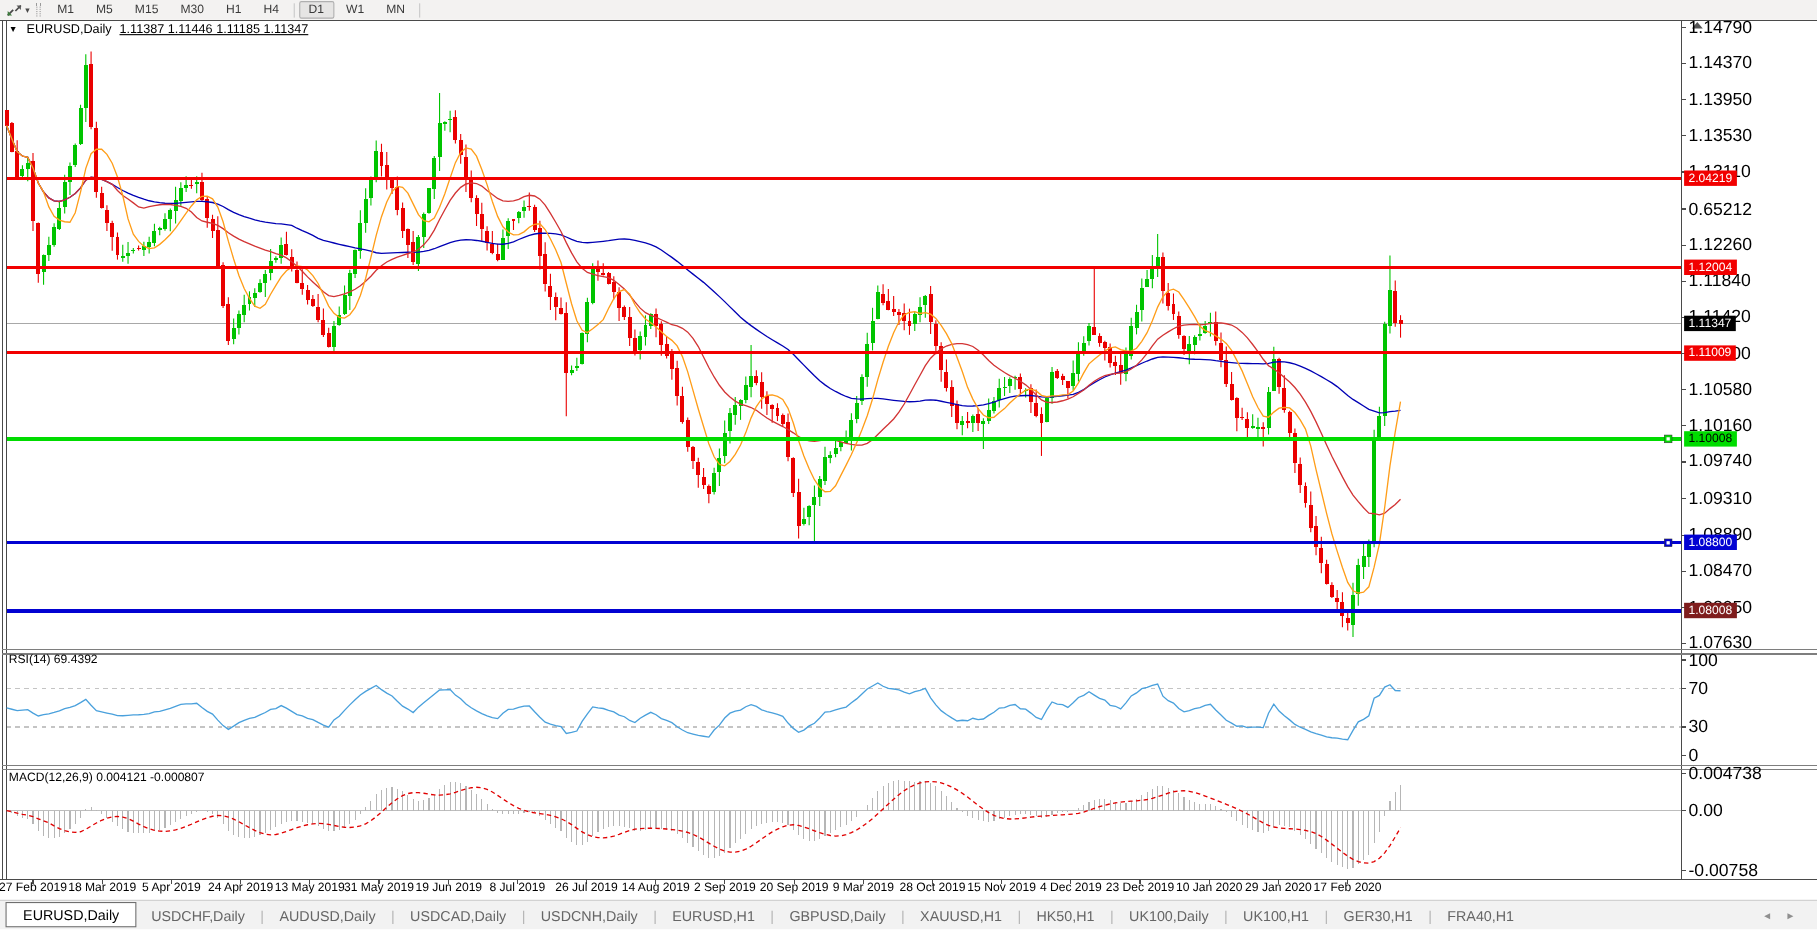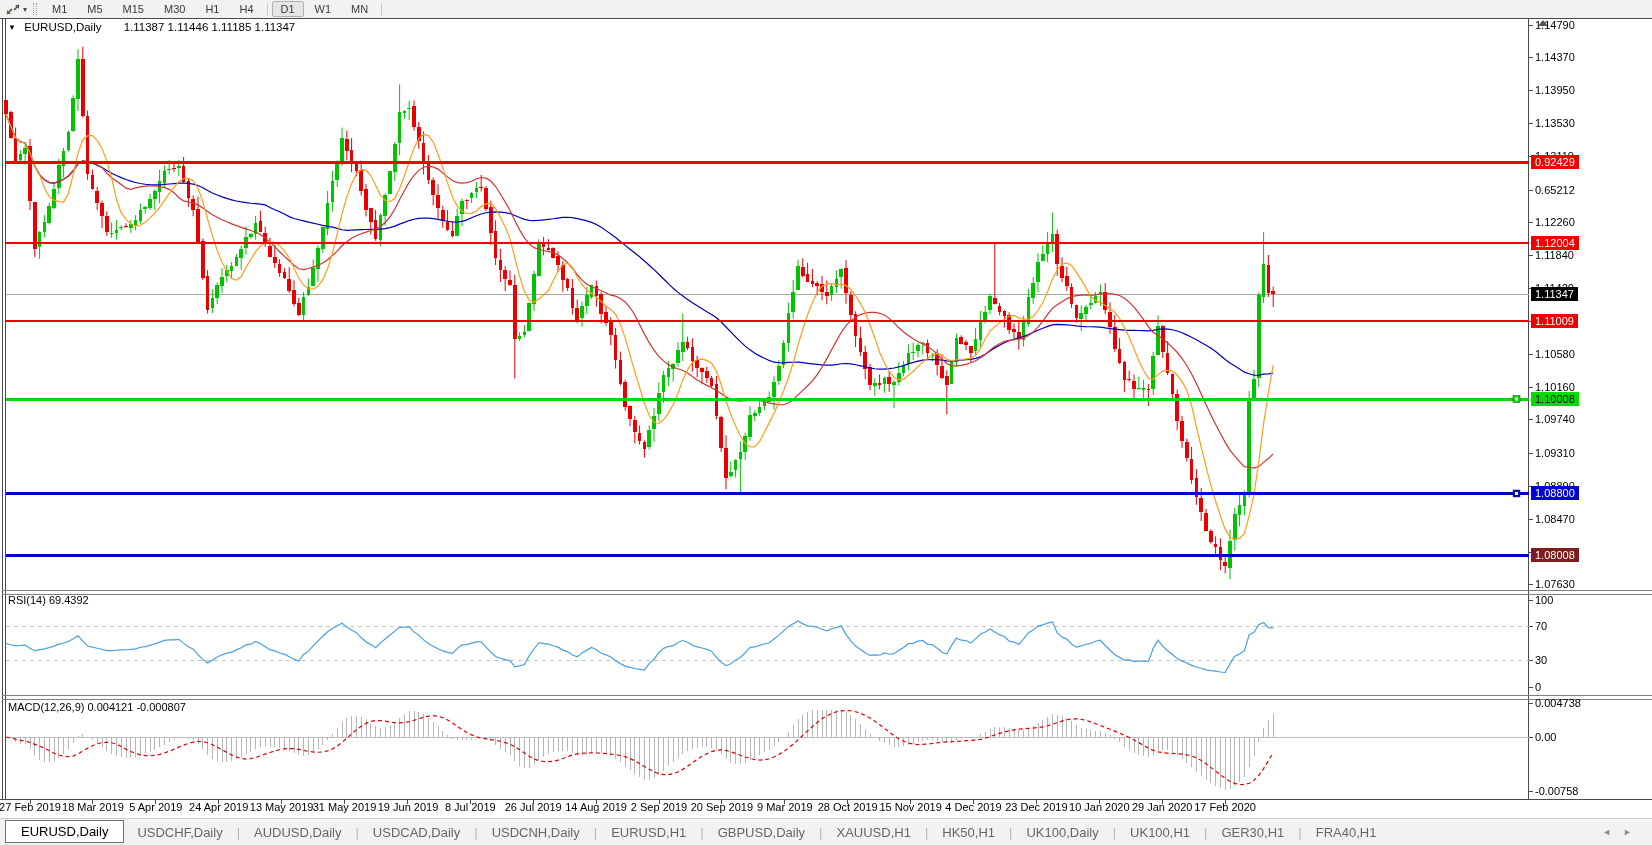--- a/index.html
+++ b/index.html
@@ -12,21 +12,21 @@
   .tb-caret{font-size:8px;color:#4a4a4a;margin:0 4px 0 2px;}
   .tb-sep{width:1px;height:13px;background:#c9c9c9;margin:0 3px;}
   .tb-grip{width:2px;height:12px;border-left:1px dotted #9a9a9a;border-right:1px dotted #9a9a9a;margin:0 5px 0 2px;}
   .tf{padding:1px 8px;margin:0 1px;border:1px solid transparent;border-radius:2px;cursor:default;}
   .tf.active{background:#e6e5e4;border-color:#b0b0b0;}
   
   #chart-svg{position:absolute;top:18px;left:0;}
   .chart-title{position:absolute;top:21px;left:8px;font-size:11.5px;color:#000;white-space:nowrap;}
   .chart-title .tri{font-size:8px;vertical-align:1px;margin-right:5px;color:#000;}
   .pane-label{position:absolute;left:8px;font-size:11px;color:#000;white-space:nowrap;}
-  .axis-label{position:absolute;left:1535px;height:13px;line-height:13px;font-size:11px;color:#000;white-space:nowrap;}
+  .axis-label{position:absolute;left:1535px;height:13px;line-height:13px;font-size:16px;color:#000;white-space:nowrap;}
   .price-tag{position:absolute;left:1531px;height:14px;line-height:14px;font-size:11px;padding:0 4px;white-space:nowrap;}
   .date-label{position:absolute;top:801px;font-size:11px;color:#000;transform:translateX(-50%);white-space:nowrap;}
   
   .tabbar{position:absolute;top:818px;left:0;width:1652px;height:27px;background:#f2f2f2;
           border-top:1px solid #cfcfcf;display:flex;align-items:center;font-size:13px;color:#666;}
   .tab{padding:3px 13px;cursor:default;white-space:nowrap;}
   .tab.active{background:#fff;border:1px solid #6f6f6f;color:#000;padding:3px 15px;margin-top:-2px;}
   .tab-sep{color:#b5b5b5;padding:0 1px;}
   .tab-arrows{position:absolute;right:8px;top:8px;font-size:9px;color:#8f8f8f;letter-spacing:12px;}
 </style>
@@ -963,21 +963,21 @@
         <rect x="1515" y="473.9778999999988" width="3" height="3" fill="#ffffff"></rect>
       </g>
       <g>
         <line x1="6" y1="537.42022" x2="1528.5" y2="537.42022" stroke="#0202d2" stroke-width="3" shape-rendering="crispEdges"></line>
       </g>
     </svg>
 
   <div class="chart-title">
     <span class="tri">▼</span>
     <span>EURUSD,Daily</span>
-    <span style="margin-left:19px;">1.11387 1.11446 1.11185 1.11347</span>
+    <span style="margin-left:4px;text-decoration:underline;">1.11387 1.11446 1.11185 1.11347</span>
   </div>
 
   <div class="pane-label" style="top:594px;">RSI(14) 69.4392</div>
   <div class="pane-label" style="top:701px;">MACD(12,26,9) 0.004121 -0.000807</div>
 
   <div id="labels">
       <div class="axis-label" style="top: 18.5px;">1.14790</div>
       <div class="axis-label" style="top: 51.3482px;">1.14370</div>
       <div class="axis-label" style="top: 84.1964px;">1.13950</div>
       <div class="axis-label" style="top: 117.045px;">1.13530</div>
@@ -995,21 +995,21 @@
       <div class="axis-label" style="top: 512.787px;">1.08470</div>
       <div class="axis-label" style="top: 545.635px;">1.08050</div>
       <div class="axis-label" style="top: 578.484px;">1.07630</div>
       <div class="axis-label" style="top: 593.5px;">100</div>
       <div class="axis-label" style="top: 619.6px;">70</div>
       <div class="axis-label" style="top: 654.4px;">30</div>
       <div class="axis-label" style="top: 680.5px;">0</div>
       <div class="axis-label" style="top: 696.5px;">0.004738</div>
       <div class="axis-label" style="top: 730.5px;">0.00</div>
       <div class="axis-label" style="top: 784.894px;">-0.00758</div>
-      <div class="price-tag" style="top: 155.337px; background: rgb(242, 0, 0); color: rgb(255, 255, 255);">0.92429</div>
+      <div class="price-tag" style="top: 155.337px; background: rgb(242, 0, 0); color: rgb(255, 255, 255);">2.04219</div>
       <div class="price-tag" style="top: 235.893px; background: rgb(242, 0, 0); color: rgb(255, 255, 255);">1.12004</div>
       <div class="price-tag" style="top: 313.712px; background: rgb(242, 0, 0); color: rgb(255, 255, 255);">1.11009</div>
       <div class="price-tag" style="top: 392px; background: rgb(0, 220, 0); color: rgb(0, 0, 0);">1.10008</div>
       <div class="price-tag" style="top: 486.478px; background: rgb(2, 2, 210); color: rgb(255, 255, 255);">1.08800</div>
       <div class="price-tag" style="top: 548.42px; background: #7f1d1d; color: rgb(255, 255, 255);">1.08008</div>
       <div class="price-tag" style="top: 287.277px; background: rgb(0, 0, 0); color: rgb(255, 255, 255);">1.11347</div>
     </div>
   <div id="dates">
       <div class="date-label" style="left: 30px;">27 Feb 2019</div>
       <div class="date-label" style="left: 92.9px;">18 Mar 2019</div>

